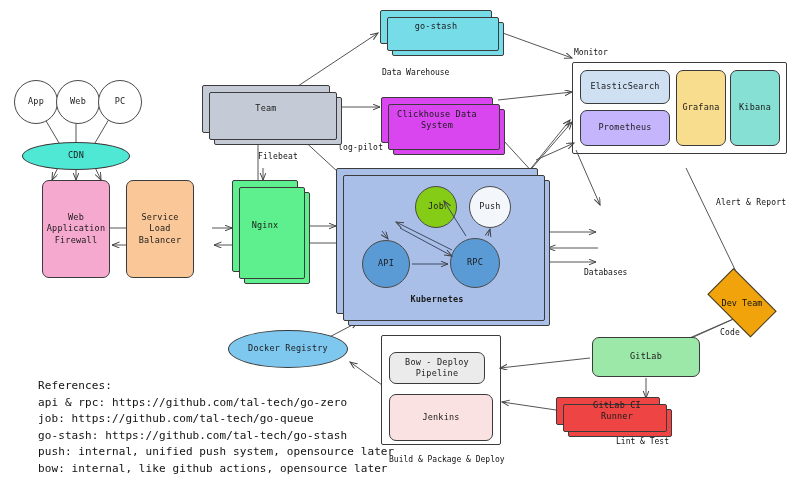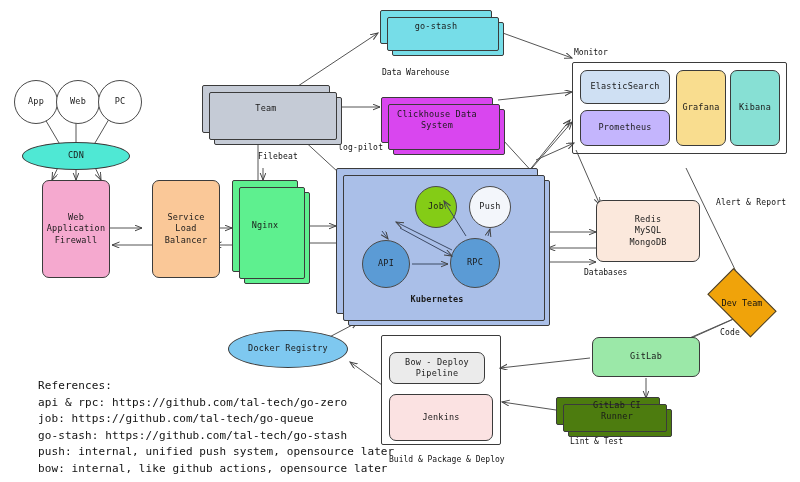--- a/index.html
+++ b/index.html
@@ -129,21 +129,21 @@
   <div class="node ellipse" style="left:22px;top:142px;width:108px;height:28px;background:#4fe8d4;">
     <span>CDN</span>
   </div>
 
   <div class="node round" style="left:42px;top:180px;width:68px;height:98px;background:#f5a9cf;">
     <span>Web
 Application
 Firewall</span>
   </div>
 
-  <div class="node round" style="left:152px;top:180px;width:68px;height:98px;background:#fac898;">
+  <div class="node round" style="left:126px;top:180px;width:68px;height:98px;background:#fac898;">
     <span>Service
 Load
 Balancer</span>
   </div>
 
   <div class="node rect stack" style="left:232px;top:180px;width:66px;height:92px;background:#5ef08f;">
     <span>Nginx</span>
   </div>
 
   <div class="node rect stack" style="left:202px;top:85px;width:128px;height:48px;background:#c5cbd6;">
@@ -194,40 +194,35 @@
   <div class="node round" style="left:580px;top:110px;width:90px;height:36px;background:#c4b5fd;">
     <span>Prometheus</span>
   </div>
   <div class="node round" style="left:676px;top:70px;width:50px;height:76px;background:#f9dd8f;">
     <span>Grafana</span>
   </div>
   <div class="node round" style="left:730px;top:70px;width:50px;height:76px;background:#87e0d4;">
     <span>Kibana</span>
   </div>
 
-  <div class="node round" style="left:596px;top:200px;width:104px;height:62px;background:#fbe8dc;">
-    <span>Redis
-MySQL
-MongoDB</span>
-  </div>
   <div class="grouplabel" style="left:584px;top:268px;">Databases</div>
 
   <div class="diamond" style="left:700px;top:278px;width:84px;height:50px;">
     <div class="dshape"></div>
     <div class="dtext">Dev Team</div>
   </div>
 
   <div class="node round" style="left:592px;top:337px;width:108px;height:40px;background:#9be8a8;">
     <span>GitLab</span>
   </div>
 
-  <div class="node rect stack" style="left:556px;top:397px;width:104px;height:28px;background:#4d7c0f;padding-left:18px;">
+  <div class="node rect stack" style="left:556px;top:397px;width:104px;height:28px;background:#ef4444;padding-left:18px;">
     <span>GitLab CI Runner</span>
   </div>
-  <div class="grouplabel" style="left:570px;top:437px;">Lint &amp; Test</div>
+  <div class="grouplabel" style="left:616px;top:437px;">Lint &amp; Test</div>
 
   <div class="groupbox" style="left:381px;top:335px;width:120px;height:110px;"></div>
   <div class="grouplabel" style="left:389px;top:455px;">Build &amp; Package &amp; Deploy</div>
   <div class="node round" style="left:389px;top:352px;width:96px;height:32px;background:#ebebeb;">
     <span>Bow - Deploy Pipeline</span>
   </div>
   <div class="node round" style="left:389px;top:394px;width:104px;height:47px;background:#fbe2e2;">
     <span>Jenkins</span>
   </div>
 

